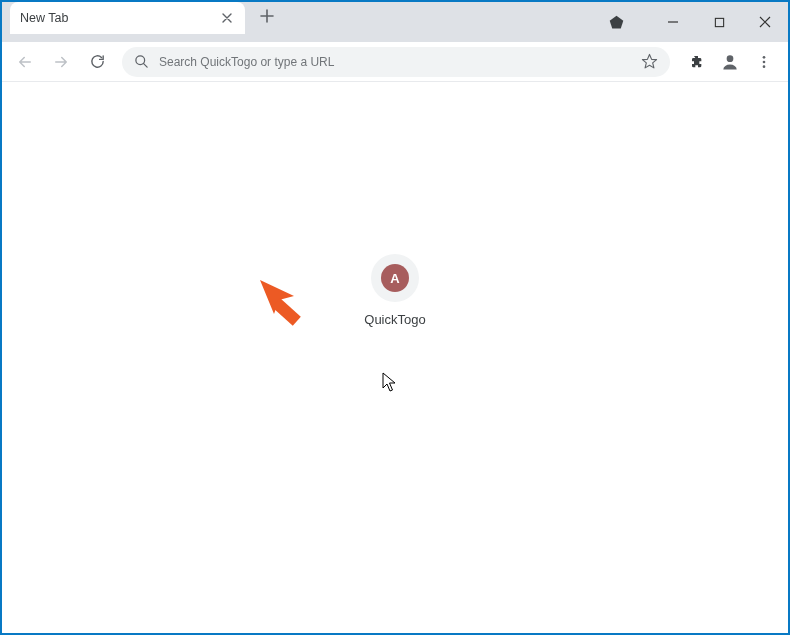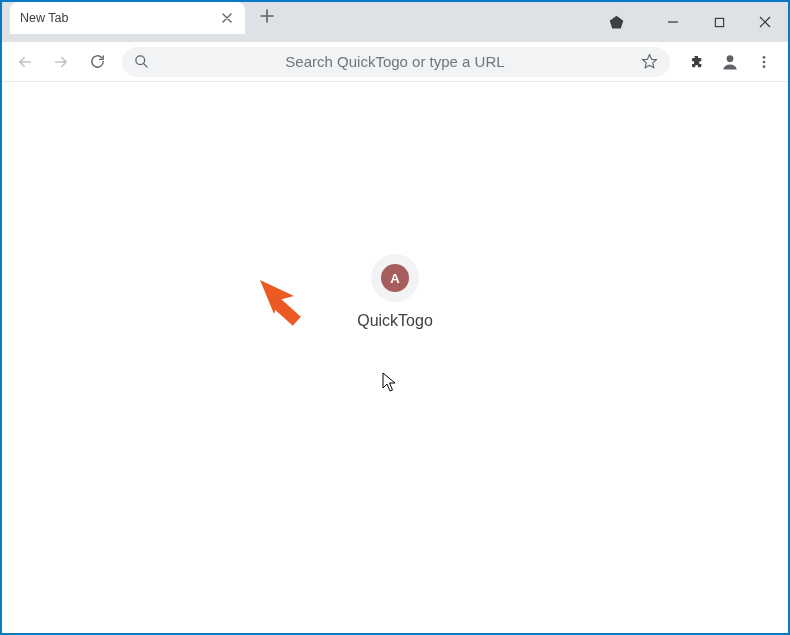--- a/index.html
+++ b/index.html
@@ -117,23 +117,22 @@
     padding: 0 12px;
     margin: 0 4px;
     gap: 10px;
     position: relative;
   }
   .omnibox-input {
     flex: 1;
     border: none;
     outline: none;
     background: transparent;
-    font-size: 15px;
+    font-size: 12px;
     color: #333;
-    text-align: center;
   }
   .omnibox-input::placeholder { color: #717579; }
   .omni-icon {
     color: #5f6368;
     display: flex;
     align-items: center;
   }
   .toolbar-right {
     display: flex;
     align-items: center;
@@ -183,21 +182,21 @@
     width: 48px;
     height: 48px;
     border-radius: 50%;
     background: #f1f3f4;
     display: flex;
     align-items: center;
     justify-content: center;
     margin-bottom: 10px;
   }
   .shortcut-label {
-    font-size: 16px;
+    font-size: 13px;
     color: #3c4043;
     text-align: center;
   }
   .qt-avatar {
     width: 28px;
     height: 28px;
     border-radius: 50%;
     background: #a75d5d;
     color: #fff;
     font-size: 13px;

